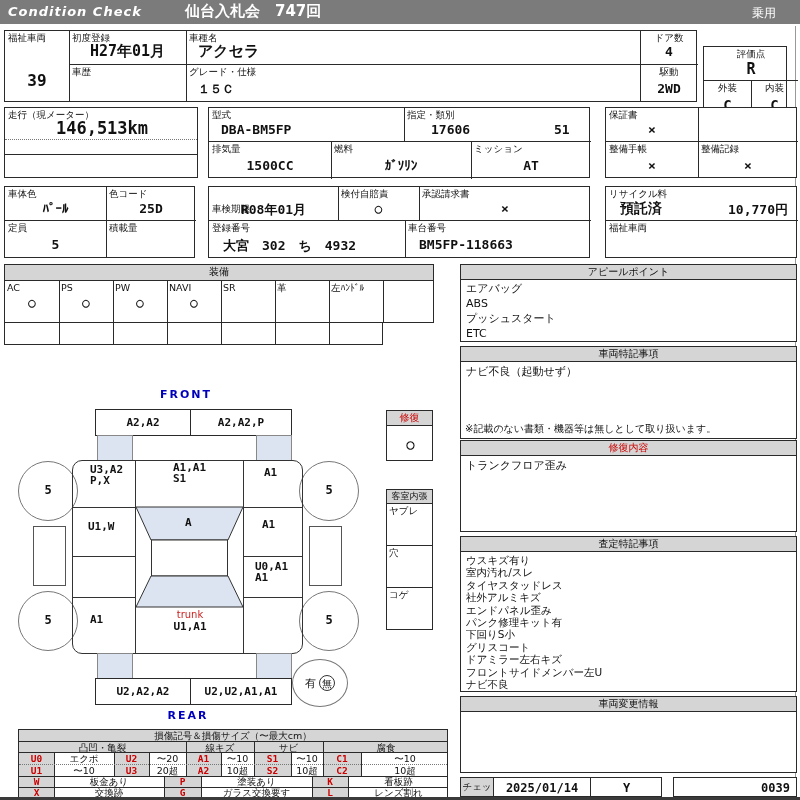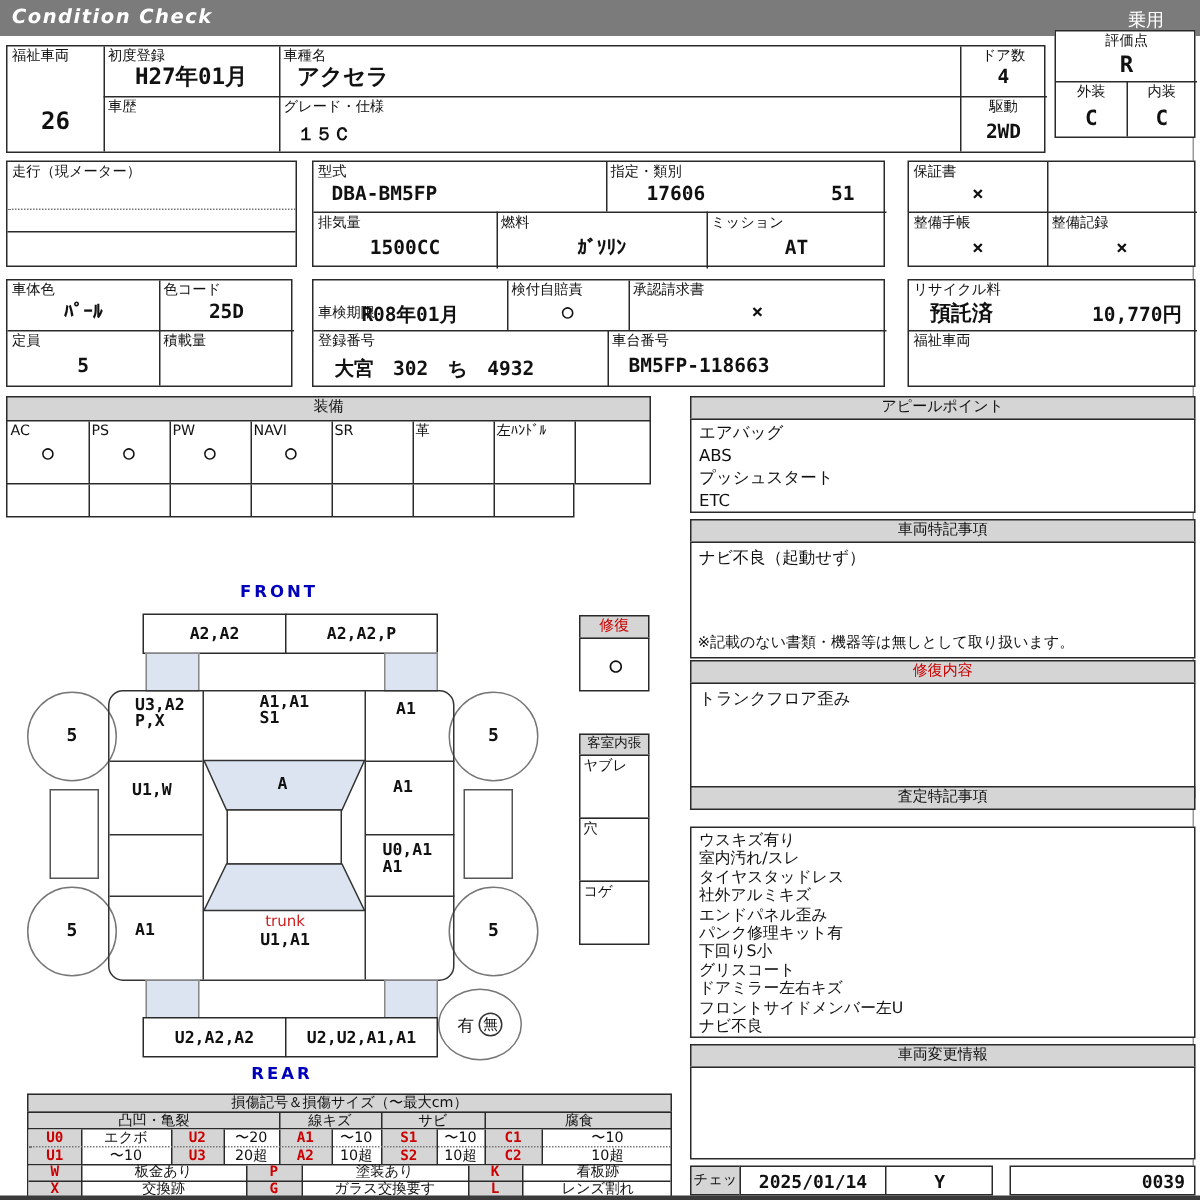--- a/index.html
+++ b/index.html
@@ -29,56 +29,58 @@
   .topbar{position:absolute;left:0;top:0;width:800px;height:24px;background:#7b7b7b;color:#fff}
   .cellgray{position:absolute;background:#d5d5d5}
   .legtxt{position:absolute;font-size:9.5px;line-height:12px;text-align:center;white-space:nowrap}
   .legcode{font-weight:bold;color:#c00;font-family:"DejaVu Sans Mono","DejaVu Sans",monospace}
 </style>
 </head>
 <body>
 
 <div class="topbar">
   <span class="a" style="left:8px;top:4px;font-size:13px;font-weight:bold;font-style:italic;letter-spacing:1px">Condition Check</span>
+  <span class="a" style="left:185px;top:2px;font-size:15px;font-weight:bold">仙台入札会　747回</span>
   <span class="a" style="left:752px;top:5px;font-size:12px">乗用</span>
 </div>
 <div class="a" style="left:795px;top:26px;width:1px;height:770px;background:#999"></div>
 
 <div class="bx" style="left:4px;top:30px;width:693px;height:72px">
   <div class="vl" style="left:64px;top:0;height:70px"></div>
   <div class="vl" style="left:181px;top:0;height:70px"></div>
   <div class="vl" style="left:635px;top:0;height:70px"></div>
   <div class="hl" style="left:64px;top:33px;width:629px"></div>
   <div class="lbl" style="left:3px;top:1px">福祉車両</div>
-  <div class="val ctr" style="left:0;top:40px;width:64px;font-size:16px">26</div>
+  <div class="val ctr" style="left:0;top:40px;width:64px;font-size:16px">39</div>
   <div class="lbl" style="left:67px;top:1px">初度登録</div>
   <div class="val ctr" style="left:64px;top:11px;width:117px;font-size:15px">H27年01月</div>
   <div class="lbl" style="left:184px;top:1px">車種名</div>
   <div class="val" style="left:193px;top:11px;font-size:15px">アクセラ</div>
   <div class="lbl" style="left:67px;top:35px">車歴</div>
   <div class="lbl" style="left:184px;top:35px">グレード・仕様</div>
   <div class="val" style="left:193px;top:50px;font-size:12px">１５Ｃ</div>
   <div class="lbl ctr" style="left:635px;top:1px;width:58px">ドア数</div>
   <div class="val ctr" style="left:635px;top:13px;width:58px">4</div>
   <div class="lbl ctr" style="left:635px;top:35px;width:58px">駆動</div>
   <div class="val ctr" style="left:635px;top:50px;width:58px">2WD</div>
 </div>
-<div class="bx" style="left:703px;top:20px;width:94px;height:72px">
+<div class="bx" style="left:703px;top:46px;width:84px;height:72px">
   <div class="hl" style="left:0;top:33px;width:94px"></div>
   <div class="vl" style="left:47px;top:33px;height:37px"></div>
   <div class="lbl ctr" style="left:0;top:1px;width:94px">評価点</div>
   <div class="val ctr" style="left:0;top:13px;width:94px;font-size:15px">R</div>
   <div class="lbl ctr" style="left:0;top:35px;width:47px">外装</div>
   <div class="val ctr" style="left:0;top:50px;width:47px;font-size:14px">C</div>
   <div class="lbl ctr" style="left:47px;top:35px;width:47px">内装</div>
   <div class="val ctr" style="left:47px;top:50px;width:47px;font-size:14px">C</div>
 </div>
 
 <div class="bx" style="left:4px;top:107px;width:194px;height:71px">
   <div class="lbl" style="left:3px;top:1px">走行（現メーター）</div>
+  <div class="val ctr" style="left:0;top:10px;width:194px;font-size:17px">146,513km</div>
   <div class="hld" style="left:0;top:31px;width:192px"></div>
   <div class="hl" style="left:0;top:46px;width:192px"></div>
 </div>
 <div class="bx" style="left:208px;top:107px;width:382px;height:71px">
   <div class="hl" style="left:0;top:33px;width:382px"></div>
   <div class="vl" style="left:195px;top:0;height:33px"></div>
   <div class="vl" style="left:122px;top:33px;height:38px"></div>
   <div class="vl" style="left:262px;top:33px;height:38px"></div>
   <div class="lbl" style="left:3px;top:1px">型式</div>
   <div class="val" style="left:12px;top:14px">DBA-BM5FP</div>
@@ -177,21 +179,21 @@
 </div>
 <div class="hd" style="left:460px;top:346px;width:337px;height:16px">車両特記事項</div>
 <div class="bx" style="left:460px;top:361px;width:337px;height:78px">
   <div class="txt pre" style="left:5px;top:2px">ナビ不良（起動せず）</div>
   <div class="txt" style="left:4px;bottom:2px;font-size:10px">※記載のない書類・機器等は無しとして取り扱います。</div>
 </div>
 <div class="hd" style="left:460px;top:440px;width:337px;height:16px"><span class="red">修復内容</span></div>
 <div class="bx" style="left:460px;top:455px;width:337px;height:77px">
   <div class="txt pre" style="left:5px;top:2px">トランクフロア歪み</div>
 </div>
-<div class="hd" style="left:460px;top:524px;width:337px;height:16px">査定特記事項</div>
+<div class="hd" style="left:460px;top:536px;width:337px;height:16px">査定特記事項</div>
 <div class="bx" style="left:460px;top:551px;width:337px;height:141px">
   <div class="txt pre" style="left:5px;top:2px;font-size:10.5px;line-height:12.4px">ウスキズ有り
 室内汚れ/スレ
 タイヤスタッドレス
 社外アルミキズ
 エンドパネル歪み
 パンク修理キット有
 下回りS小
 グリスコート
 ドアミラー左右キズ

